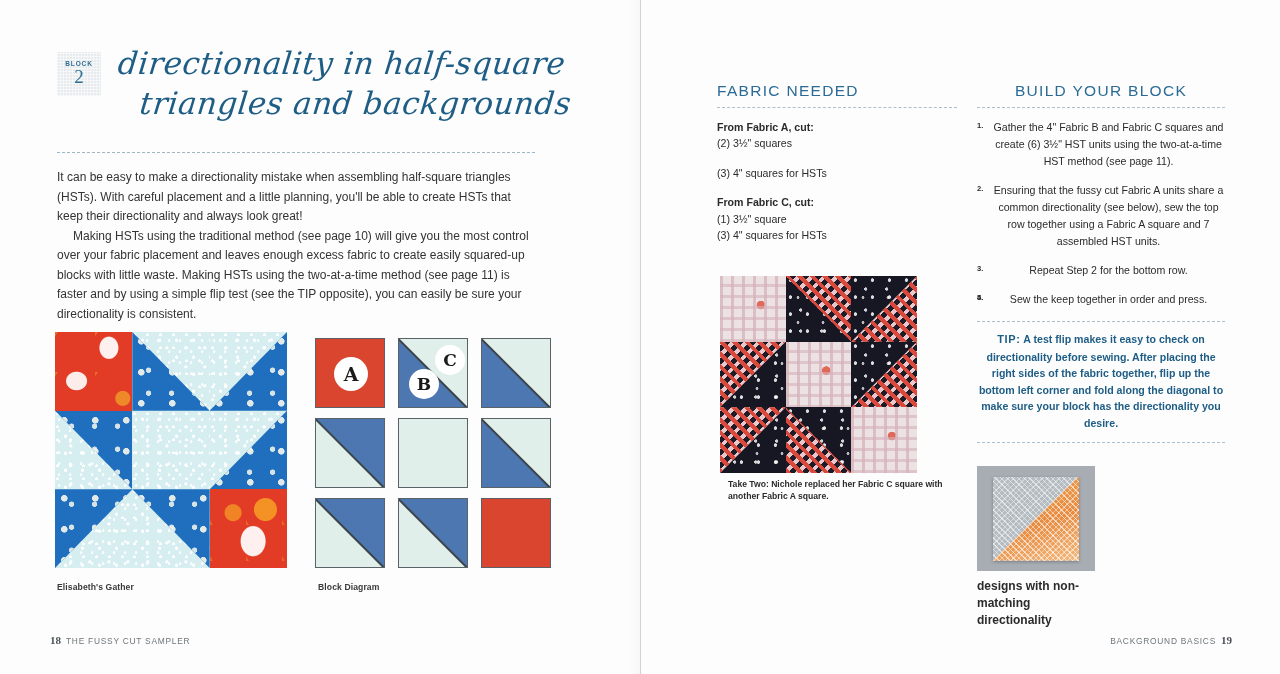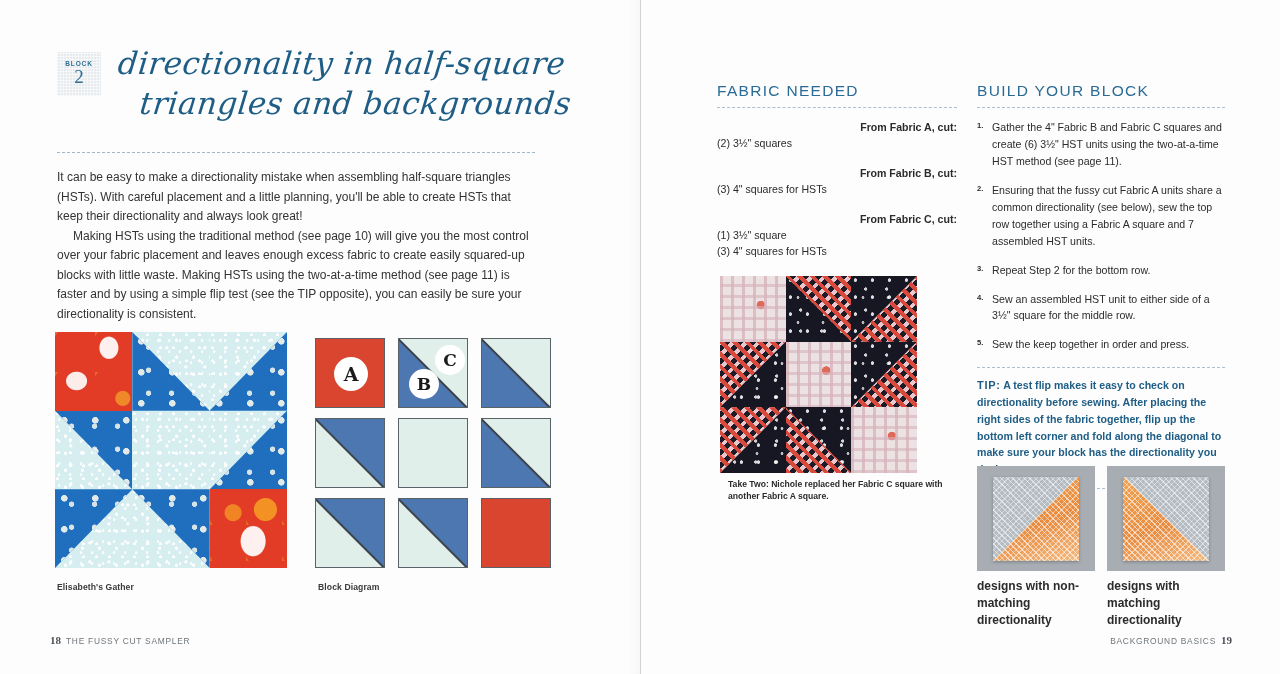--- a/index.html
+++ b/index.html
@@ -141,30 +141,30 @@
   .folio-left .num{font-size:11px;color:#4b5156;font-weight:700;letter-spacing:0;margin-right:5px;
     font-family:"Liberation Serif",serif;}
   .folio-right{right:48px;}
   .folio-right .num{font-size:11px;color:#4b5156;font-weight:700;letter-spacing:0;margin-left:5px;
     font-family:"Liberation Serif",serif;}
 
   
   .page-right{position:absolute;left:640px;top:0;width:640px;height:674px;}
 
   .col-fabric{position:absolute;left:77px;top:82px;width:240px;}
-  .col-build{position:absolute;left:337px;top:82px;width:248px;}
+  .col-build{position:absolute;left:337px;top:82px;width:248px;text-align:center;}
 
   .sec-head{
     font-size:15.5px;letter-spacing:1.3px;color:#2a6b96;font-weight:400;
     margin:0 0 7px 0;
   }
   .sec-rule{border-top:1.3px dashed #a8c0d0;height:0;margin-bottom:11px;}
 
   .fabric-group{margin-bottom:13px;}
-  .fabric-group .fg-head{font-size:10.6px;font-weight:700;color:#2b2b2b;line-height:1.55;text-align:right;}
+  .fabric-group .fg-head{font-size:10.6px;font-weight:700;color:#2b2b2b;line-height:1.55;}
   .fabric-group .fg-line{font-size:10.6px;color:#2b2b2b;line-height:1.55;}
 
   ol.steps{list-style:none;margin:0;padding:0;counter-reset:st;}
   ol.steps li{
     position:relative;padding-left:15px;margin-bottom:12px;
     font-size:10.6px;line-height:1.6;color:#2b2b2b;
   }
   ol.steps li .stnum{
     position:absolute;left:0;top:1px;font-size:7.6px;color:#2b2b2b;font-weight:600;
   }
@@ -346,21 +346,20 @@
     <div class="col-fabric">
       <h2 class="sec-head">FABRIC NEEDED</h2>
       <div class="sec-rule"></div>
 
       <div class="fabric-group">
         <div class="fg-head">From Fabric A, cut:</div>
         <div class="fg-line">(2) 3½" squares</div>
       </div>
 
       <div class="fabric-group">
-        <div class="fg-head">From Fabric B, cut:</div>
         <div class="fg-line">(3) 4" squares for HSTs</div>
       </div>
 
       <div class="fabric-group">
         <div class="fg-head">From Fabric C, cut:</div>
         <div class="fg-line">(1) 3½" square</div>
         <div class="fg-line">(3) 4" squares for HSTs</div>
       </div>
     </div>
 
@@ -405,21 +404,20 @@
         <li>
           <span class="stnum">2.</span>
           <span>Ensuring that the fussy cut Fabric A units share a common directionality (see below), sew the top row together using a Fabric A square and 7 assembled HST units.</span>
         </li>
         <li>
           <span class="stnum">3.</span>
           <span>Repeat Step 2 for the bottom row.</span>
         </li>
         <li>
           <span class="stnum">4.</span>
-          <span>Sew an assembled HST unit to either side of a 3½" square for the middle row.</span>
         </li>
         <li>
           <span class="stnum">5.</span>
           <span>Sew the keep together in order and press.</span>
         </li>
       </ol>
 
       <div class="tip-rule"></div>
       <div class="tip-body">
         <span class="tiplabel">TIP:</span>
@@ -434,29 +432,20 @@
         <div class="sw">
           <div class="sw-img">
             <div class="inner">
               <div class="tex-gray"></div>
               <div class="tex-orange tri-br"></div>
             </div>
           </div>
           <div class="sw-cap">designs with non-matching directionality</div>
         </div>
 
-        <div class="sw">
-          <div class="sw-img">
-            <div class="inner">
-              <div class="tex-gray"></div>
-              <div class="tex-orange tri-bl"></div>
-            </div>
-          </div>
-          <div class="sw-cap">designs with matching directionality</div>
-        </div>
 
       </div>
     </div>
 
     <div class="folio folio-right">
       <span>BACKGROUND BASICS</span><span class="num">19</span>
     </div>
   </div>
 
 </div>

